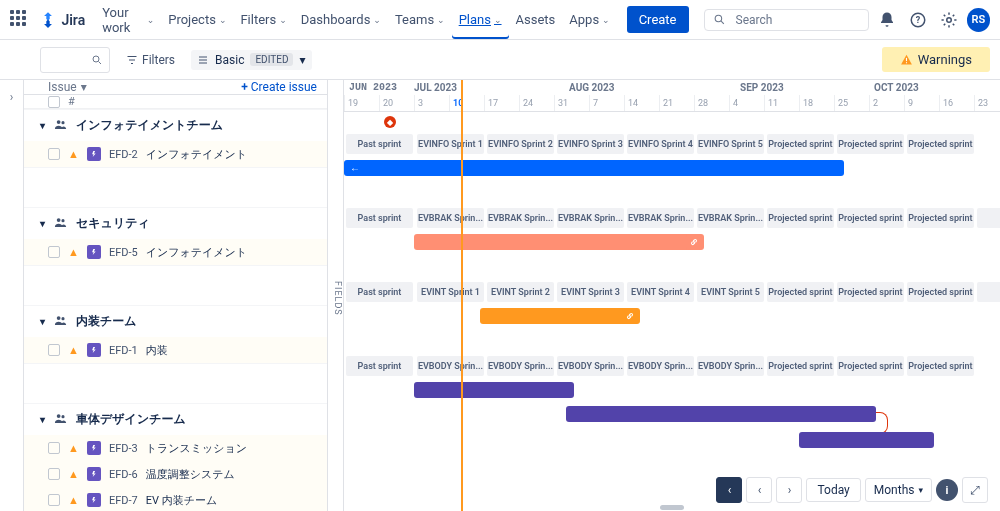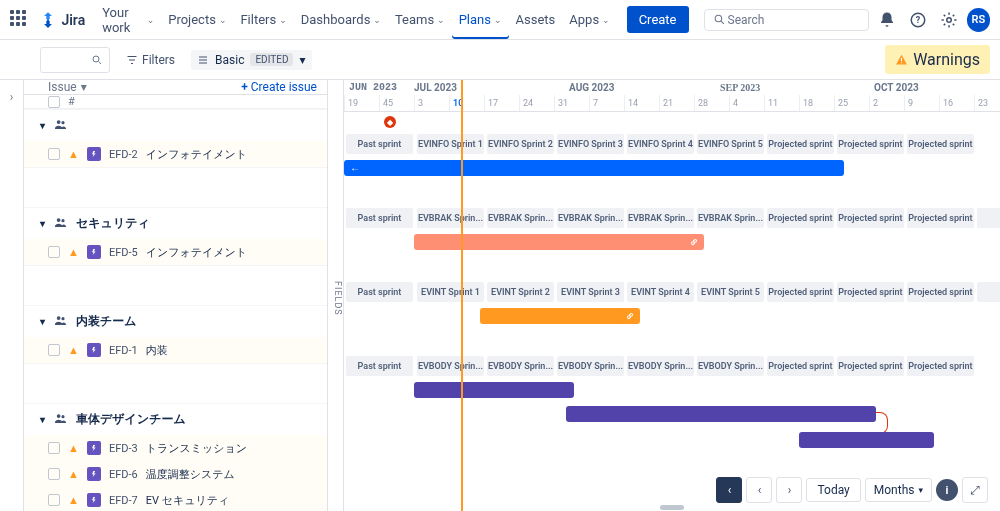--- a/index.html
+++ b/index.html
@@ -5,36 +5,36 @@
   * { box-sizing: border-box; margin: 0; padding: 0; font-family: -apple-system, BlinkMacSystemFont, "Segoe UI", Roboto, sans-serif; }
   body { width: 1000px; height: 511px; overflow: hidden; background: #fff; color: #172B4D; font-size: 12px; }
   
   
   .navbar { height: 40px; border-bottom: 1px solid #dfe1e6; display: flex; align-items: center; padding: 0 10px; gap: 4px; }
   .apps-grid { width:20px; height:20px; display:grid; grid-template-columns:repeat(3,4px); grid-template-rows:repeat(3,4px); gap:2px; cursor:pointer; }
   .apps-grid span { background:#42526E; border-radius:1px; }
   .logo { display:flex; align-items:center; gap:4px; font-weight:600; color:#253858; font-size:14px; padding:0 6px; }
   .logo svg { width:18px; height:18px; }
   .nav-item { display:flex; align-items:center; gap:3px; padding:4px 7px; font-size:13px; color:#42526E; cursor:pointer; border-radius:3px; }
-  .nav-item.active { color:#0052CC; box-shadow: inset 0 -2px 0 #0052CC; }
+  .nav-item.active { color:#0052CC; box-shadow: inset 0 -2px 0 #0052CC; text-decoration: underline; }
   .nav-item .chev { font-size:9px; color:#6B778C; }
   .btn-create { background:#0052CC; color:#fff; border:none; padding:6px 12px; border-radius:3px; font-size:13px; margin-left:6px; cursor:pointer; }
   .nav-spacer { flex:1; }
-  .search { display:flex; align-items:center; border:1px solid #dfe1e6; border-radius:4px; padding:3px 8px; width:170px; color:#6B778C; gap:2px; font-size:12px;margin-left:7px;}
+  .search { display:flex; align-items:center; border:1px solid #dfe1e6; border-radius:4px; padding:3px 8px; width:170px; color:#6B778C; gap:10px; font-size:12px;margin-left:7px;}
   .nav-icon { width:24px; height:24px; border-radius:50%; display:flex; align-items:center; justify-content:center; color:#42526E; cursor:pointer; margin:0 2px; }
   .avatar { width:24px; height:24px; border-radius:50%; background:#0052CC; color:#fff; display:flex; align-items:center; justify-content:center; font-size:11px; font-weight:600; }
   
   
   .toolbar { height: 40px; display:flex; align-items:center; padding:0 10px 0 40px; gap:8px; border-bottom:1px solid #dfe1e6;}
   .tb-search { width:70px; border:1px solid #dfe1e6; border-radius:3px; height:26px; display:flex; align-items:center; justify-content:flex-end; padding:0 6px; color:#6B778C;}
   .tb-btn { display:flex; align-items:center; gap:4px; padding:4px 8px; border:none; background:none; border-radius:3px; font-size:12px; color:#42526E; cursor:pointer;}
   .tb-basic { background:#f4f5f7; border-radius:3px; padding:3px 6px; display:flex; align-items:center; gap:6px;}
   .tb-basic .badge { background:#e3e5e9; padding:1px 5px; border-radius:3px; font-size:10px; color:#42526E;}
   .tb-spacer { flex:1; }
-  .tb-warn { background:#FFF0B3; border-radius:3px; padding:5px 10px; display:flex; align-items:center; gap:5px; font-size:16px; color:#172B4D;}
+  .tb-warn { background:#FFF0B3; border-radius:3px; padding:5px 18px; display:flex; align-items:center; gap:5px; font-size:13px; color:#172B4D;}
   .tb-view { border:1px solid #dfe1e6; border-radius:3px; padding:5px 8px; display:flex; align-items:center; gap:5px; font-size:12px;}
   
   
   .body { display:flex; height: calc(511px - 80px); position:relative;}
   .expander { width:24px; border-right:1px solid #dfe1e6; display:flex; align-items:flex-start; justify-content:center; padding-top:10px; color:#6B778C; cursor:pointer;}
   
   .left { width:304px; border-right:1px solid #dfe1e6; display:flex; flex-direction:column; }
   .left-head { height:32px; border-bottom:1px solid #dfe1e6; display:flex; align-items:center; padding:0 10px 0 24px; font-size:12px; color:#6B778C; justify-content:space-between;}
   .left-head .issue { display:flex; align-items:center; gap:4px; cursor:pointer;}
   .create-issue { color:#0052CC; display:flex; align-items:center; gap:3px; cursor:pointer; font-size:12px;}
@@ -225,20 +225,21 @@
         <span>#</span>
       </div>
     <div id="groups">
         <div class="group-row">
           <span class="chev2">▾</span>
           <span class="team-ico"><svg width="15" height="15" viewBox="0 0 24 24">
               <circle cx="9" cy="8" r="3" fill="#42526E"></circle>
               <circle cx="16" cy="9" r="2.5" fill="#42526E"></circle>
               <path fill="#42526E" d="M3 19c0-3 3-5 6-5s6 2 6 5zM13 19c0-2.5 2-4 4-4s4 1.5 4 4z"></path>
             </svg></span>
+          <span>インフォテイメントチーム</span>
         </div>
         <div class="issue-row">
           <span class="check"></span>
           <span class="warn-tri">▲</span>
           <span class="epic flash"></span>
           <span class="key">EFD-2</span>
           <span class="summ">インフォテイメント</span>
         </div>
         <div class="gap-row"></div>
         <div class="group-row">
@@ -296,39 +297,39 @@
           <span class="warn-tri">▲</span>
           <span class="epic flash"></span>
           <span class="key">EFD-6</span>
           <span class="summ">温度調整システム</span>
         </div>
         <div class="issue-row">
           <span class="check"></span>
           <span class="warn-tri">▲</span>
           <span class="epic flash"></span>
           <span class="key">EFD-7</span>
-          <span class="summ">EV セキュリティ</span>
+          <span class="summ">EV 内装チーム</span>
         </div>
       </div>
   </div>
 
   <div class="fields-strip">FIELDS</div>
 
   <div class="timeline">
     <div class="tl-head">
       <div id="months">
           <div class="month" style="left: 5px; font-family: Liberation Mono, monospace;">JUN 2023</div>
           <div class="month" style="left: 70px;">JUL 2023</div>
           <div class="month" style="left: 225px;">AUG 2023</div>
-          <div class="month" style="left: 376px; font-family: Liberation Serif, serif;">SEP 2023</div>
+          <div class="month" style="left: 396px;">SEP 2023</div>
           <div class="month" style="left: 530px;">OCT 2023</div>
         </div>
       <div class="daystrip" id="days">
           <div class="day">19</div>
-          <div class="day">45</div>
+          <div class="day">20</div>
           <div class="day">3</div>
           <div class="day today">10</div>
           <div class="day">17</div>
           <div class="day">24</div>
           <div class="day">31</div>
           <div class="day">7</div>
           <div class="day">14</div>
           <div class="day">21</div>
           <div class="day">28</div>
           <div class="day">4</div>

